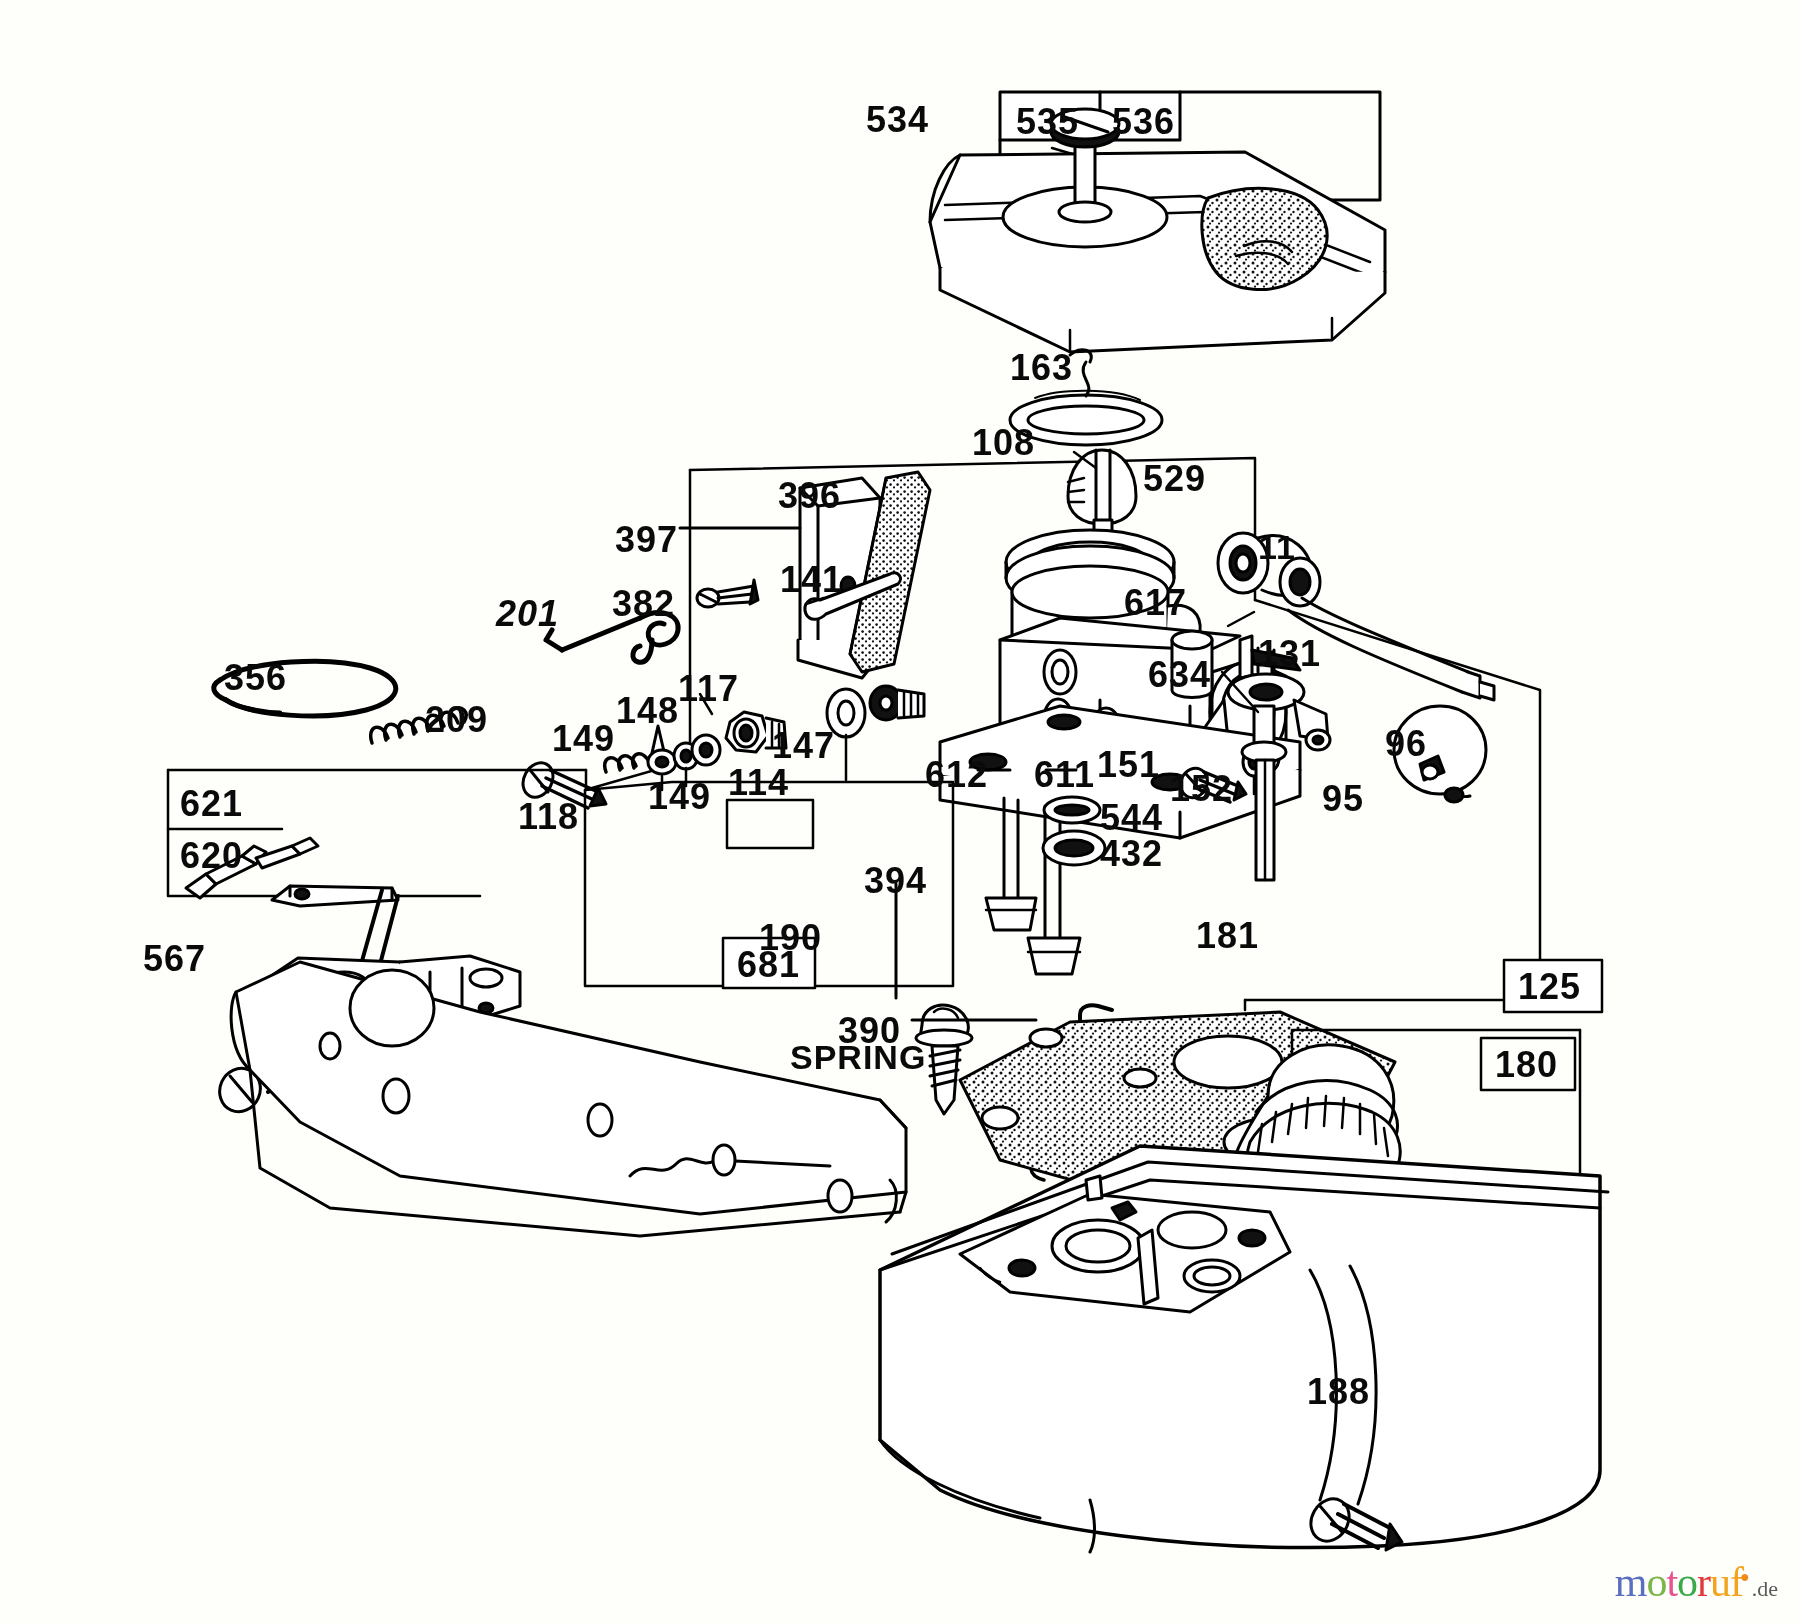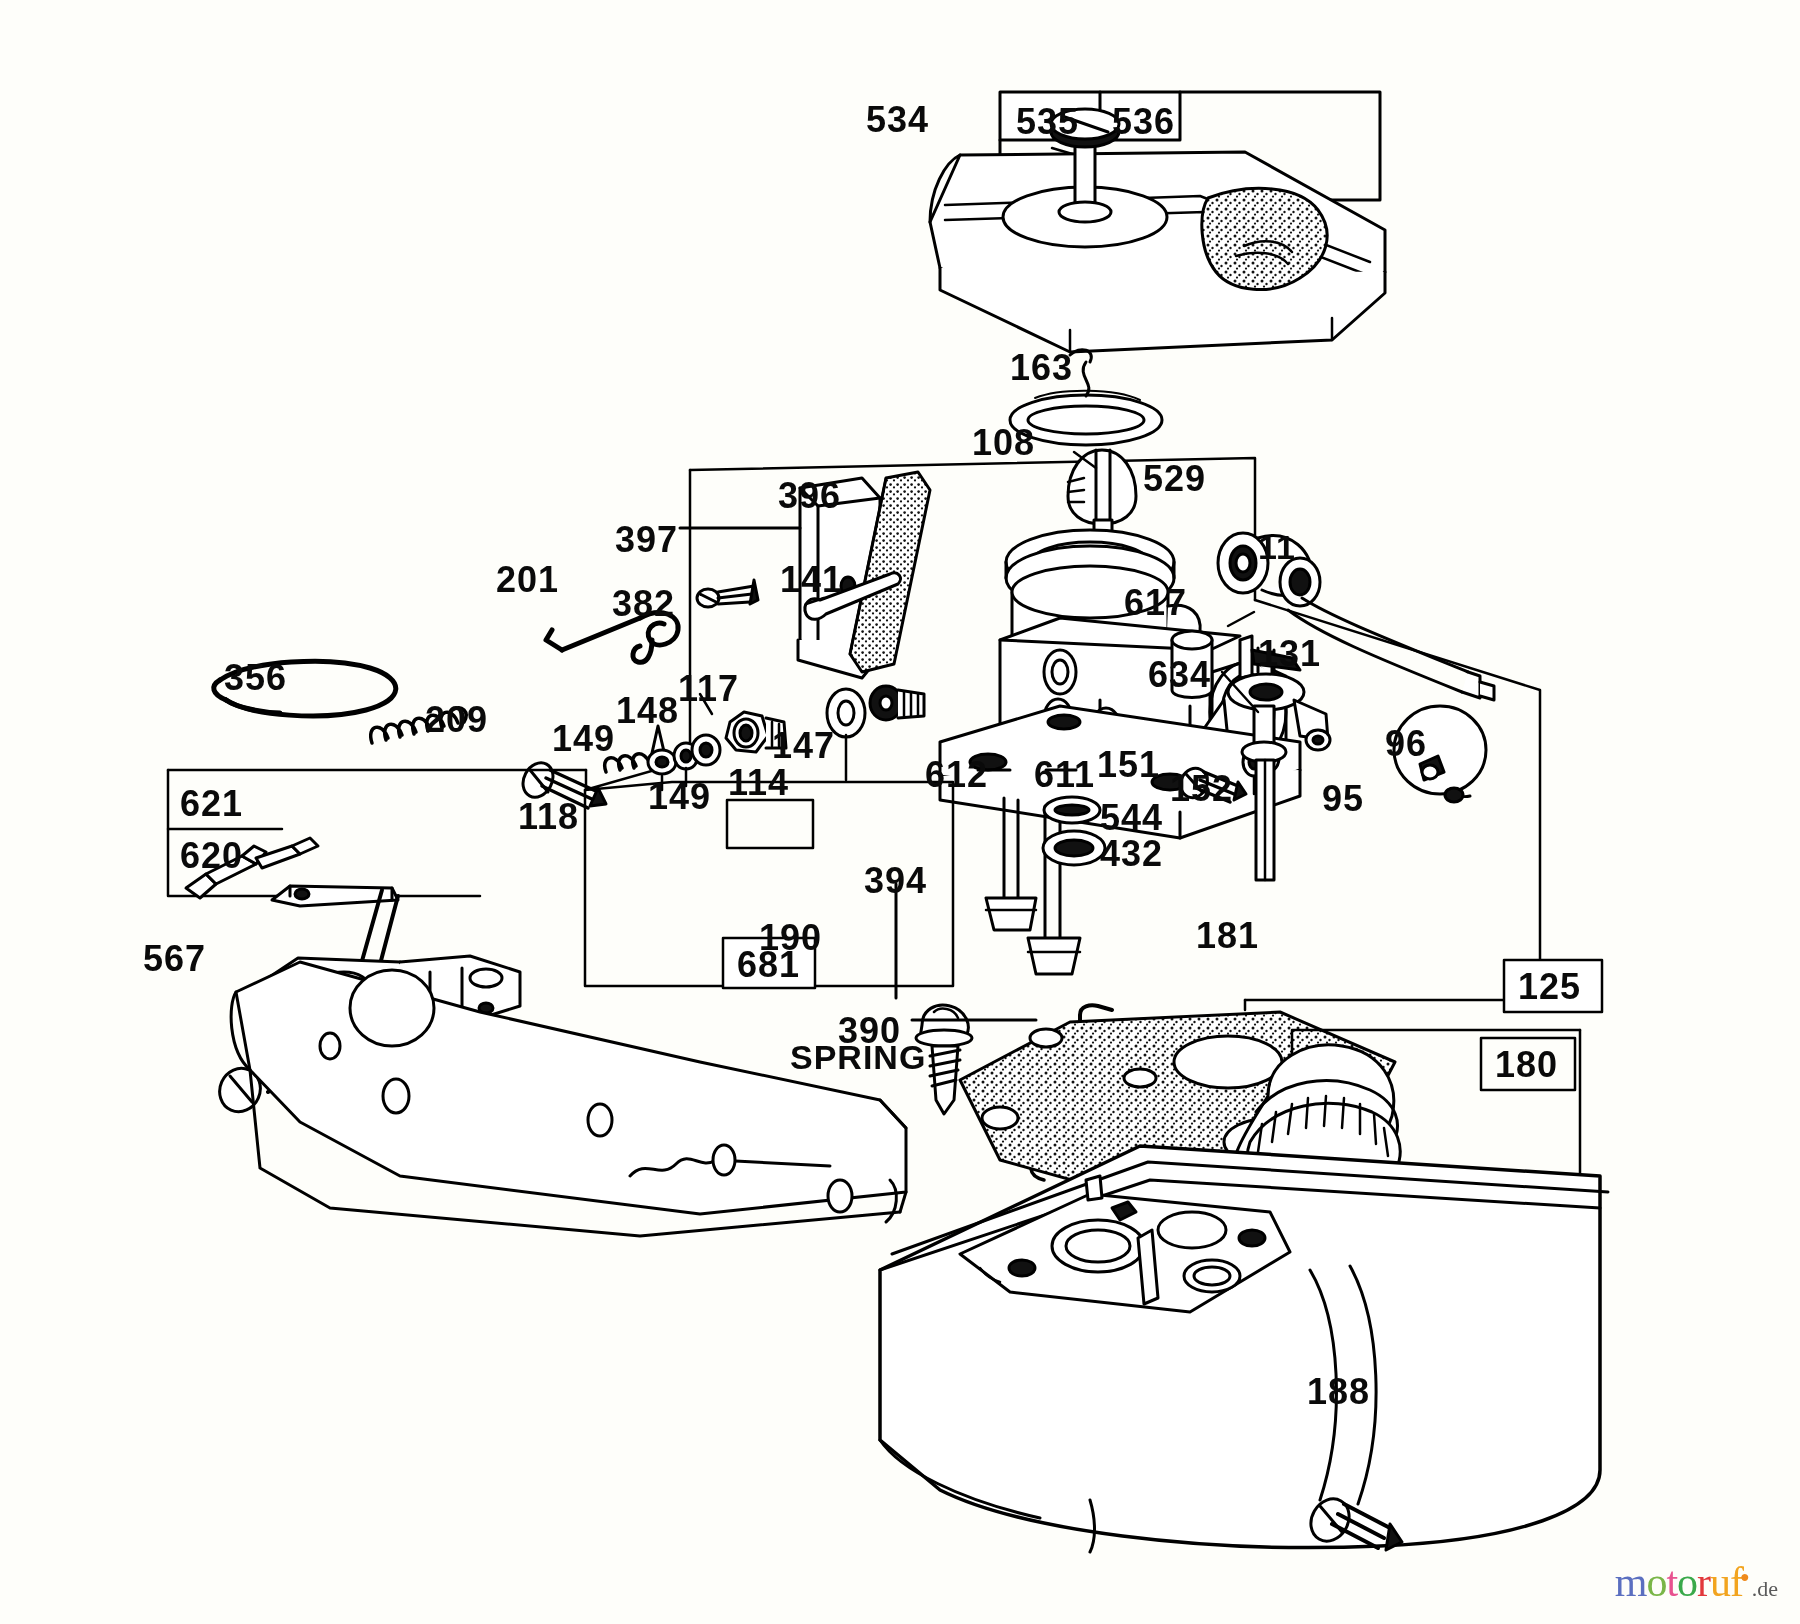--- a/index.html
+++ b/index.html
@@ -535,21 +535,21 @@
 
   <div class="lbl n36" style="left:866px; top:102px;">534</div>
   <div class="lbl n36" style="left:1010px; top:350px;">163</div>
   <div class="lbl n36" style="left:972px; top:425px;">108</div>
   <div class="lbl n36" style="left:1143px; top:461px;">529</div>
   <div class="lbl n34" style="left:1258px; top:530px;">11</div>
   <div class="lbl n36" style="left:778px; top:478px;">396</div>
   <div class="lbl n36" style="left:615px; top:522px;">397</div>
   <div class="lbl n36" style="left:780px; top:562px;">141</div>
   <div class="lbl n36" style="left:612px; top:586px;">382</div>
-  <div class="lbl n36" style="left:496px; top:562px;">201</div>
+  <div class="lbl n36" style="left:496px; top:596px;font-style:italic;">201</div>
   <div class="lbl n36" style="left:1124px; top:585px;">617</div>
   <div class="lbl n36" style="left:1148px; top:657px;">634</div>
   <div class="lbl n36" style="left:1258px; top:636px;">131</div>
   <div class="lbl n36" style="left:224px; top:660px;">356</div>
   <div class="lbl n36" style="left:425px; top:702px;">209</div>
   <div class="lbl n36" style="left:678px; top:671px;">117</div>
   <div class="lbl n36" style="left:616px; top:693px;">148</div>
   <div class="lbl n36" style="left:552px; top:721px;">149</div>
   <div class="lbl n36" style="left:760px; top:728px;margin-left:12px;">147</div>
   <div class="lbl n36" style="left:648px; top:779px;">149</div>

